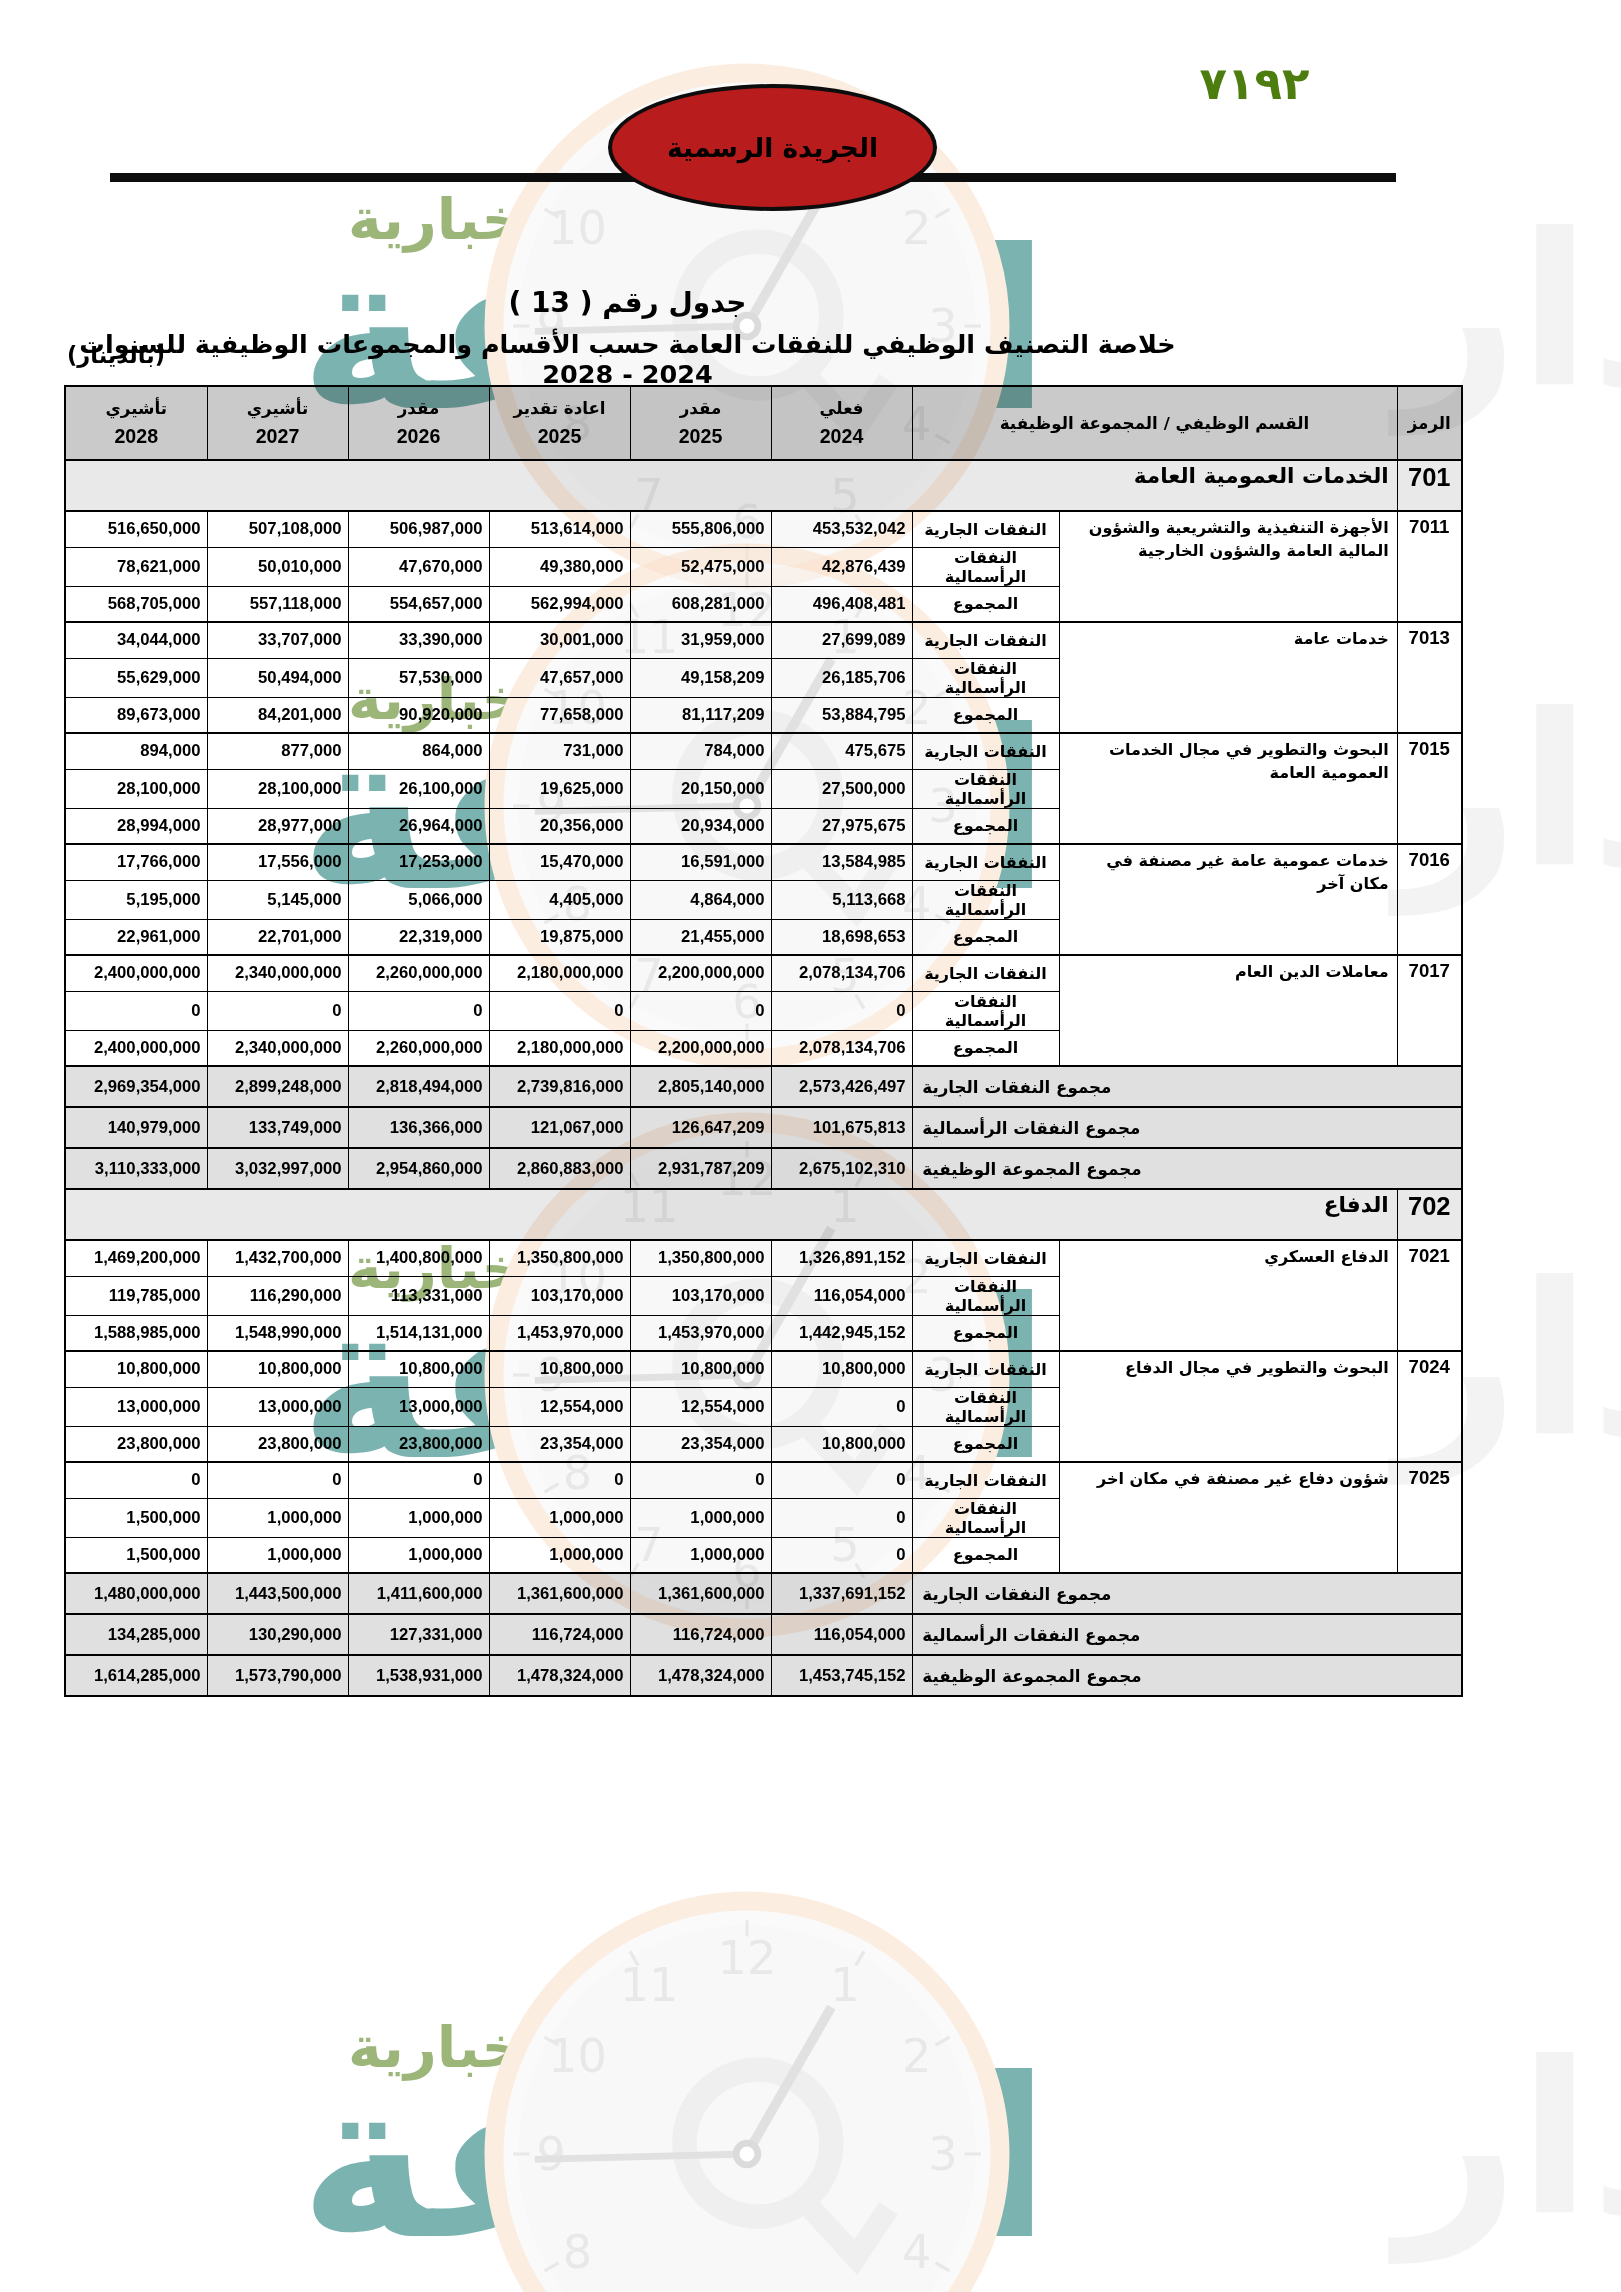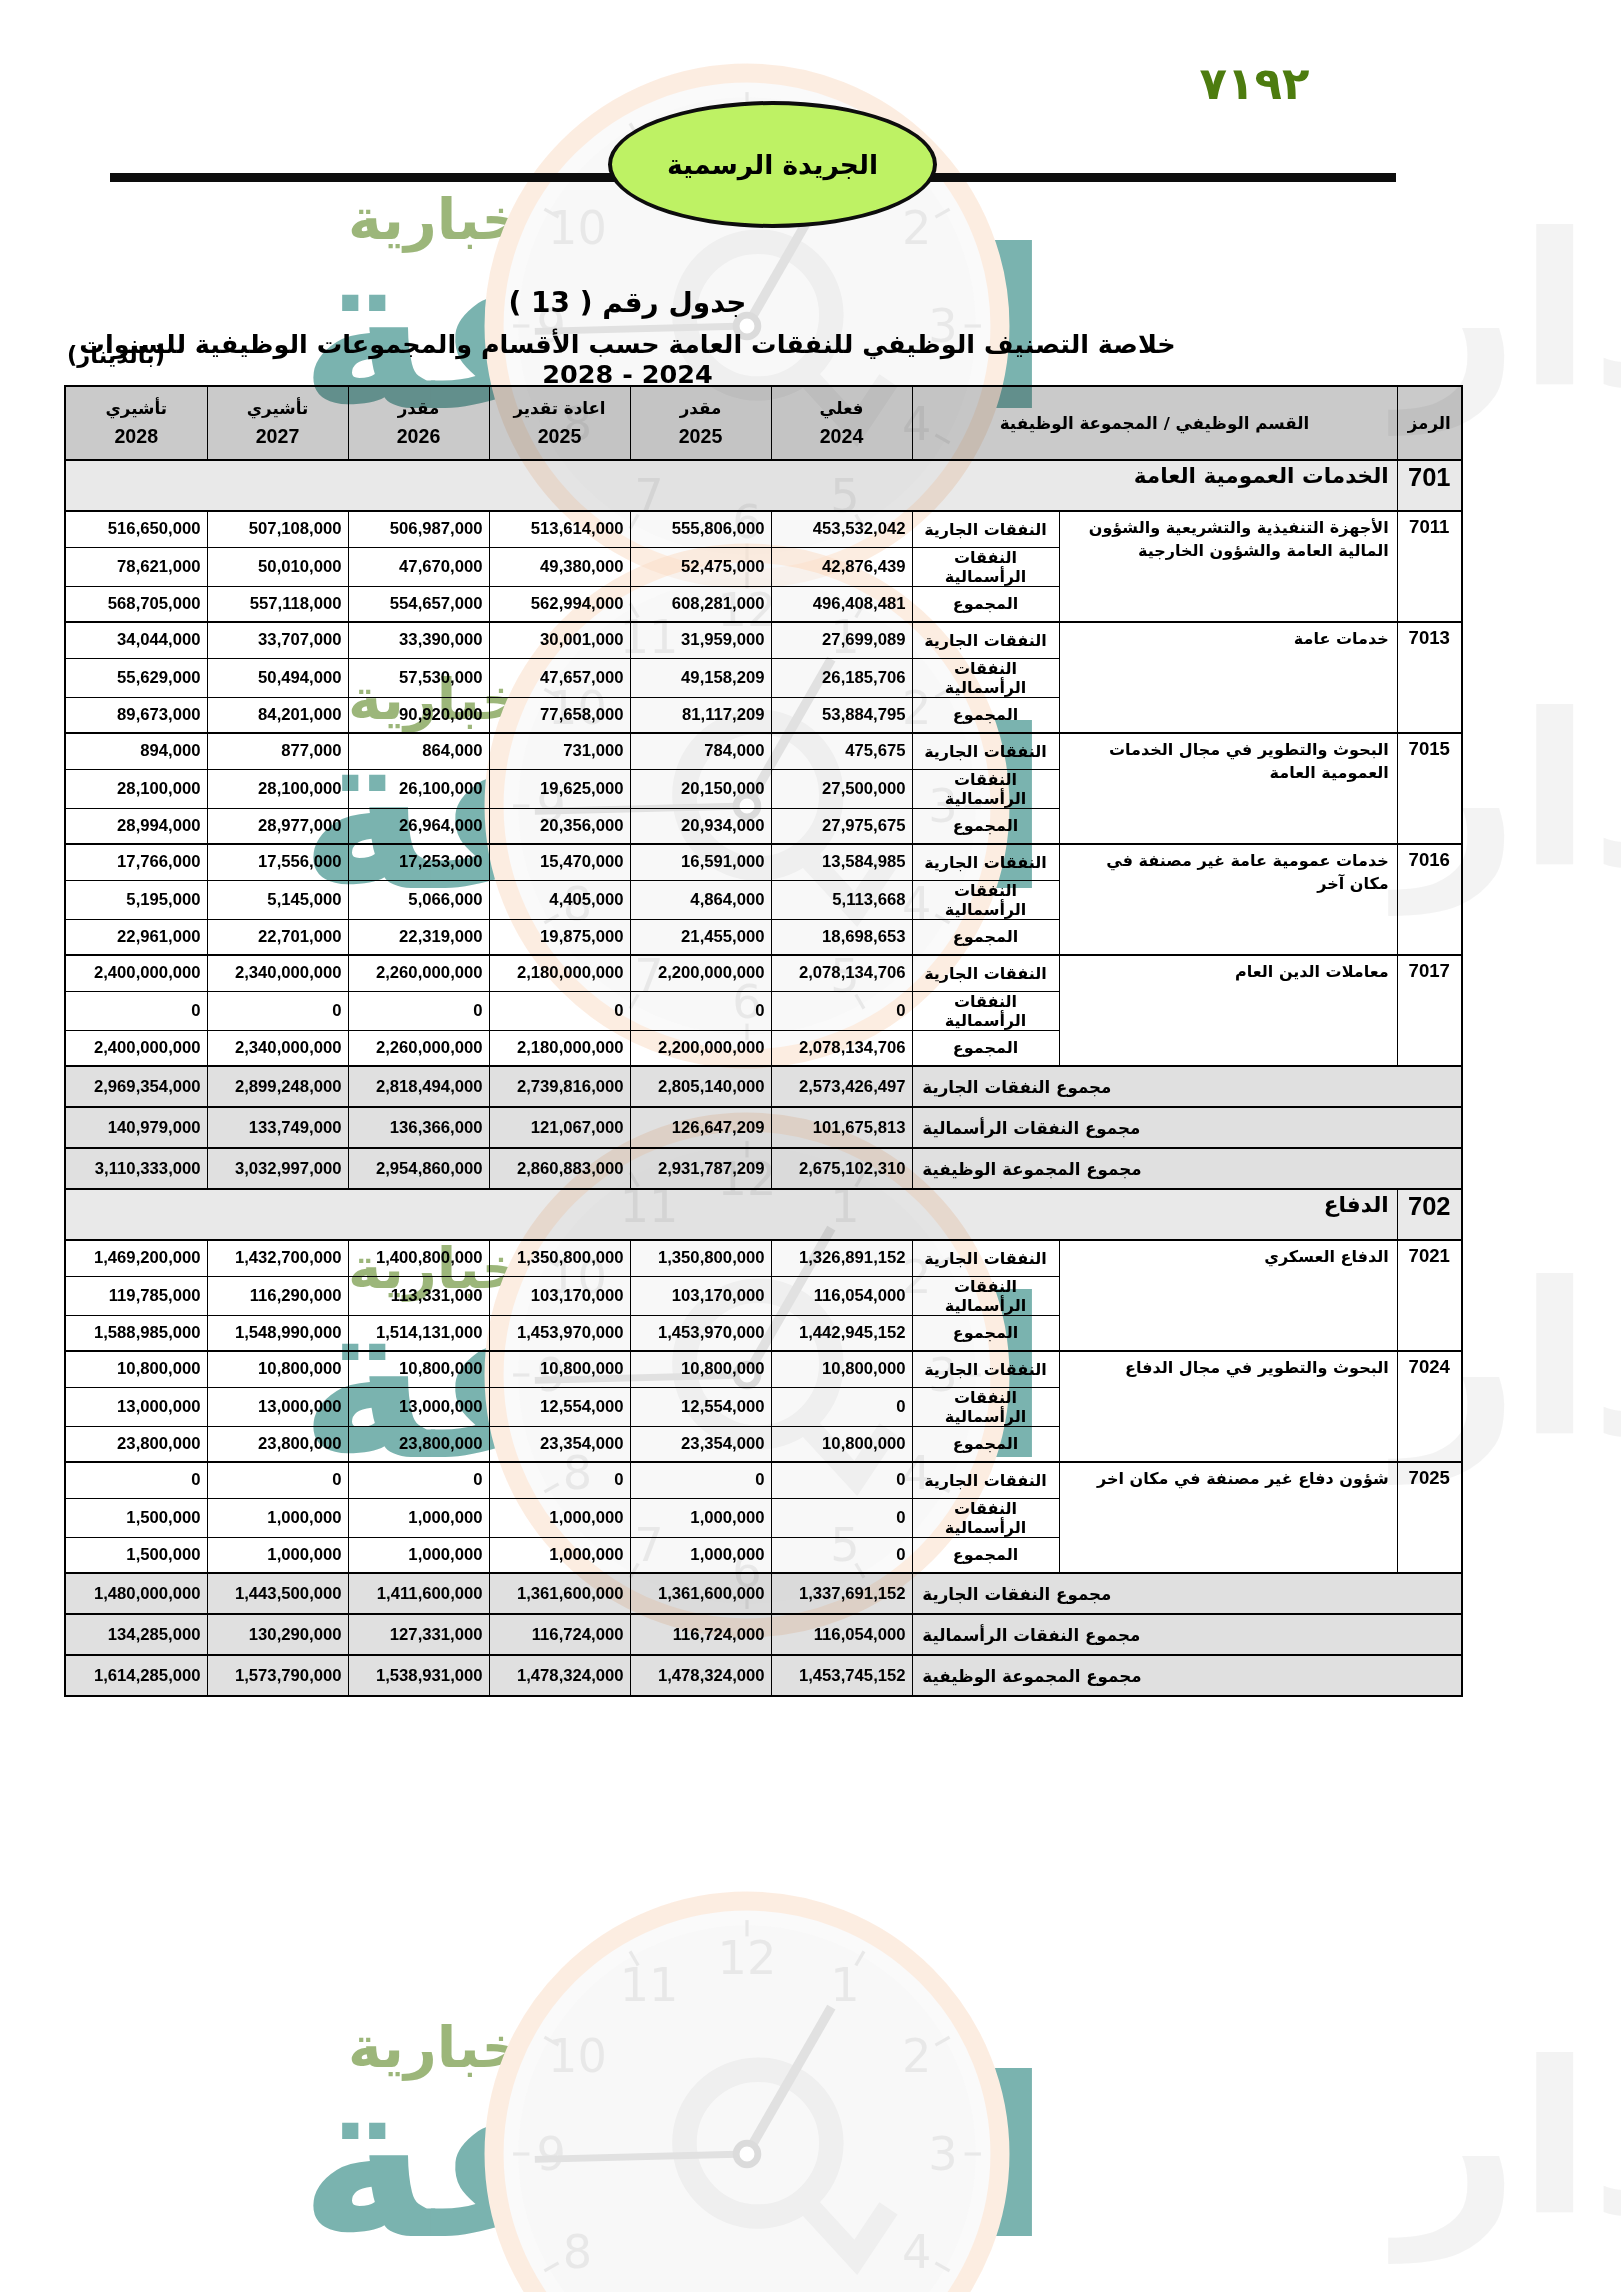--- a/index.html
+++ b/index.html
@@ -15,22 +15,22 @@
   .wm-sub  { position:absolute; left:54px;  top:93px;  font-size:57px;  font-weight:bold; color:#4d7c0f;margin-top:44px; }
   .wm-main { position:absolute; left:4.9px;   top:172px; font-size:221px; font-weight:bold; color:#0f766e; line-height:1; }
   .wm-right{ position:absolute; left:1103px;top:157px; font-size:211px; font-weight:bold; color:#eaeaea; line-height:1; }
   .wm-clockslot { position:absolute; left:181px; top:4.9px; width:544px; height:544px; }
 
   
   .pagenum { position:absolute; top:57px; left:1181px; width:147px; text-align:center;
              font-size:45px; font-weight:bold; color:#4d7c0f; letter-spacing:5.9px; z-index:2; }
   .rule { position:absolute; top:173px; left:110px; width:1286px; height:8.8px; background:#0d0d0d; z-index:1; }
   .gazette-ellipse {
-    position:absolute; top:101px; left:608px; width:329px; height:127px;
-    border:4.9px solid #0d0d0d; border-radius:50%; background:#bef264;
+    position:absolute; top:84px; left:608px; width:329px; height:127px;
+    border:4.9px solid #0d0d0d; border-radius:50%; background:#b91c1c;
     display:flex; align-items:center; justify-content:center; z-index:2;
     font-size:26.5px; font-weight:bold;
   }
   .caption1 { position:absolute; top:286px; left:59px; width:1137px; text-align:center;
               font-size:28px; font-weight:bold; z-index:2; }
   .caption2 { position:absolute; top:329px; left:59px; width:1137px; text-align:center;
               font-size:25.5px; font-weight:bold; z-index:2; }
   .currency { position:absolute; top:342px; left:67px; font-size:22.5px; font-weight:bold; z-index:2; }
 
   

